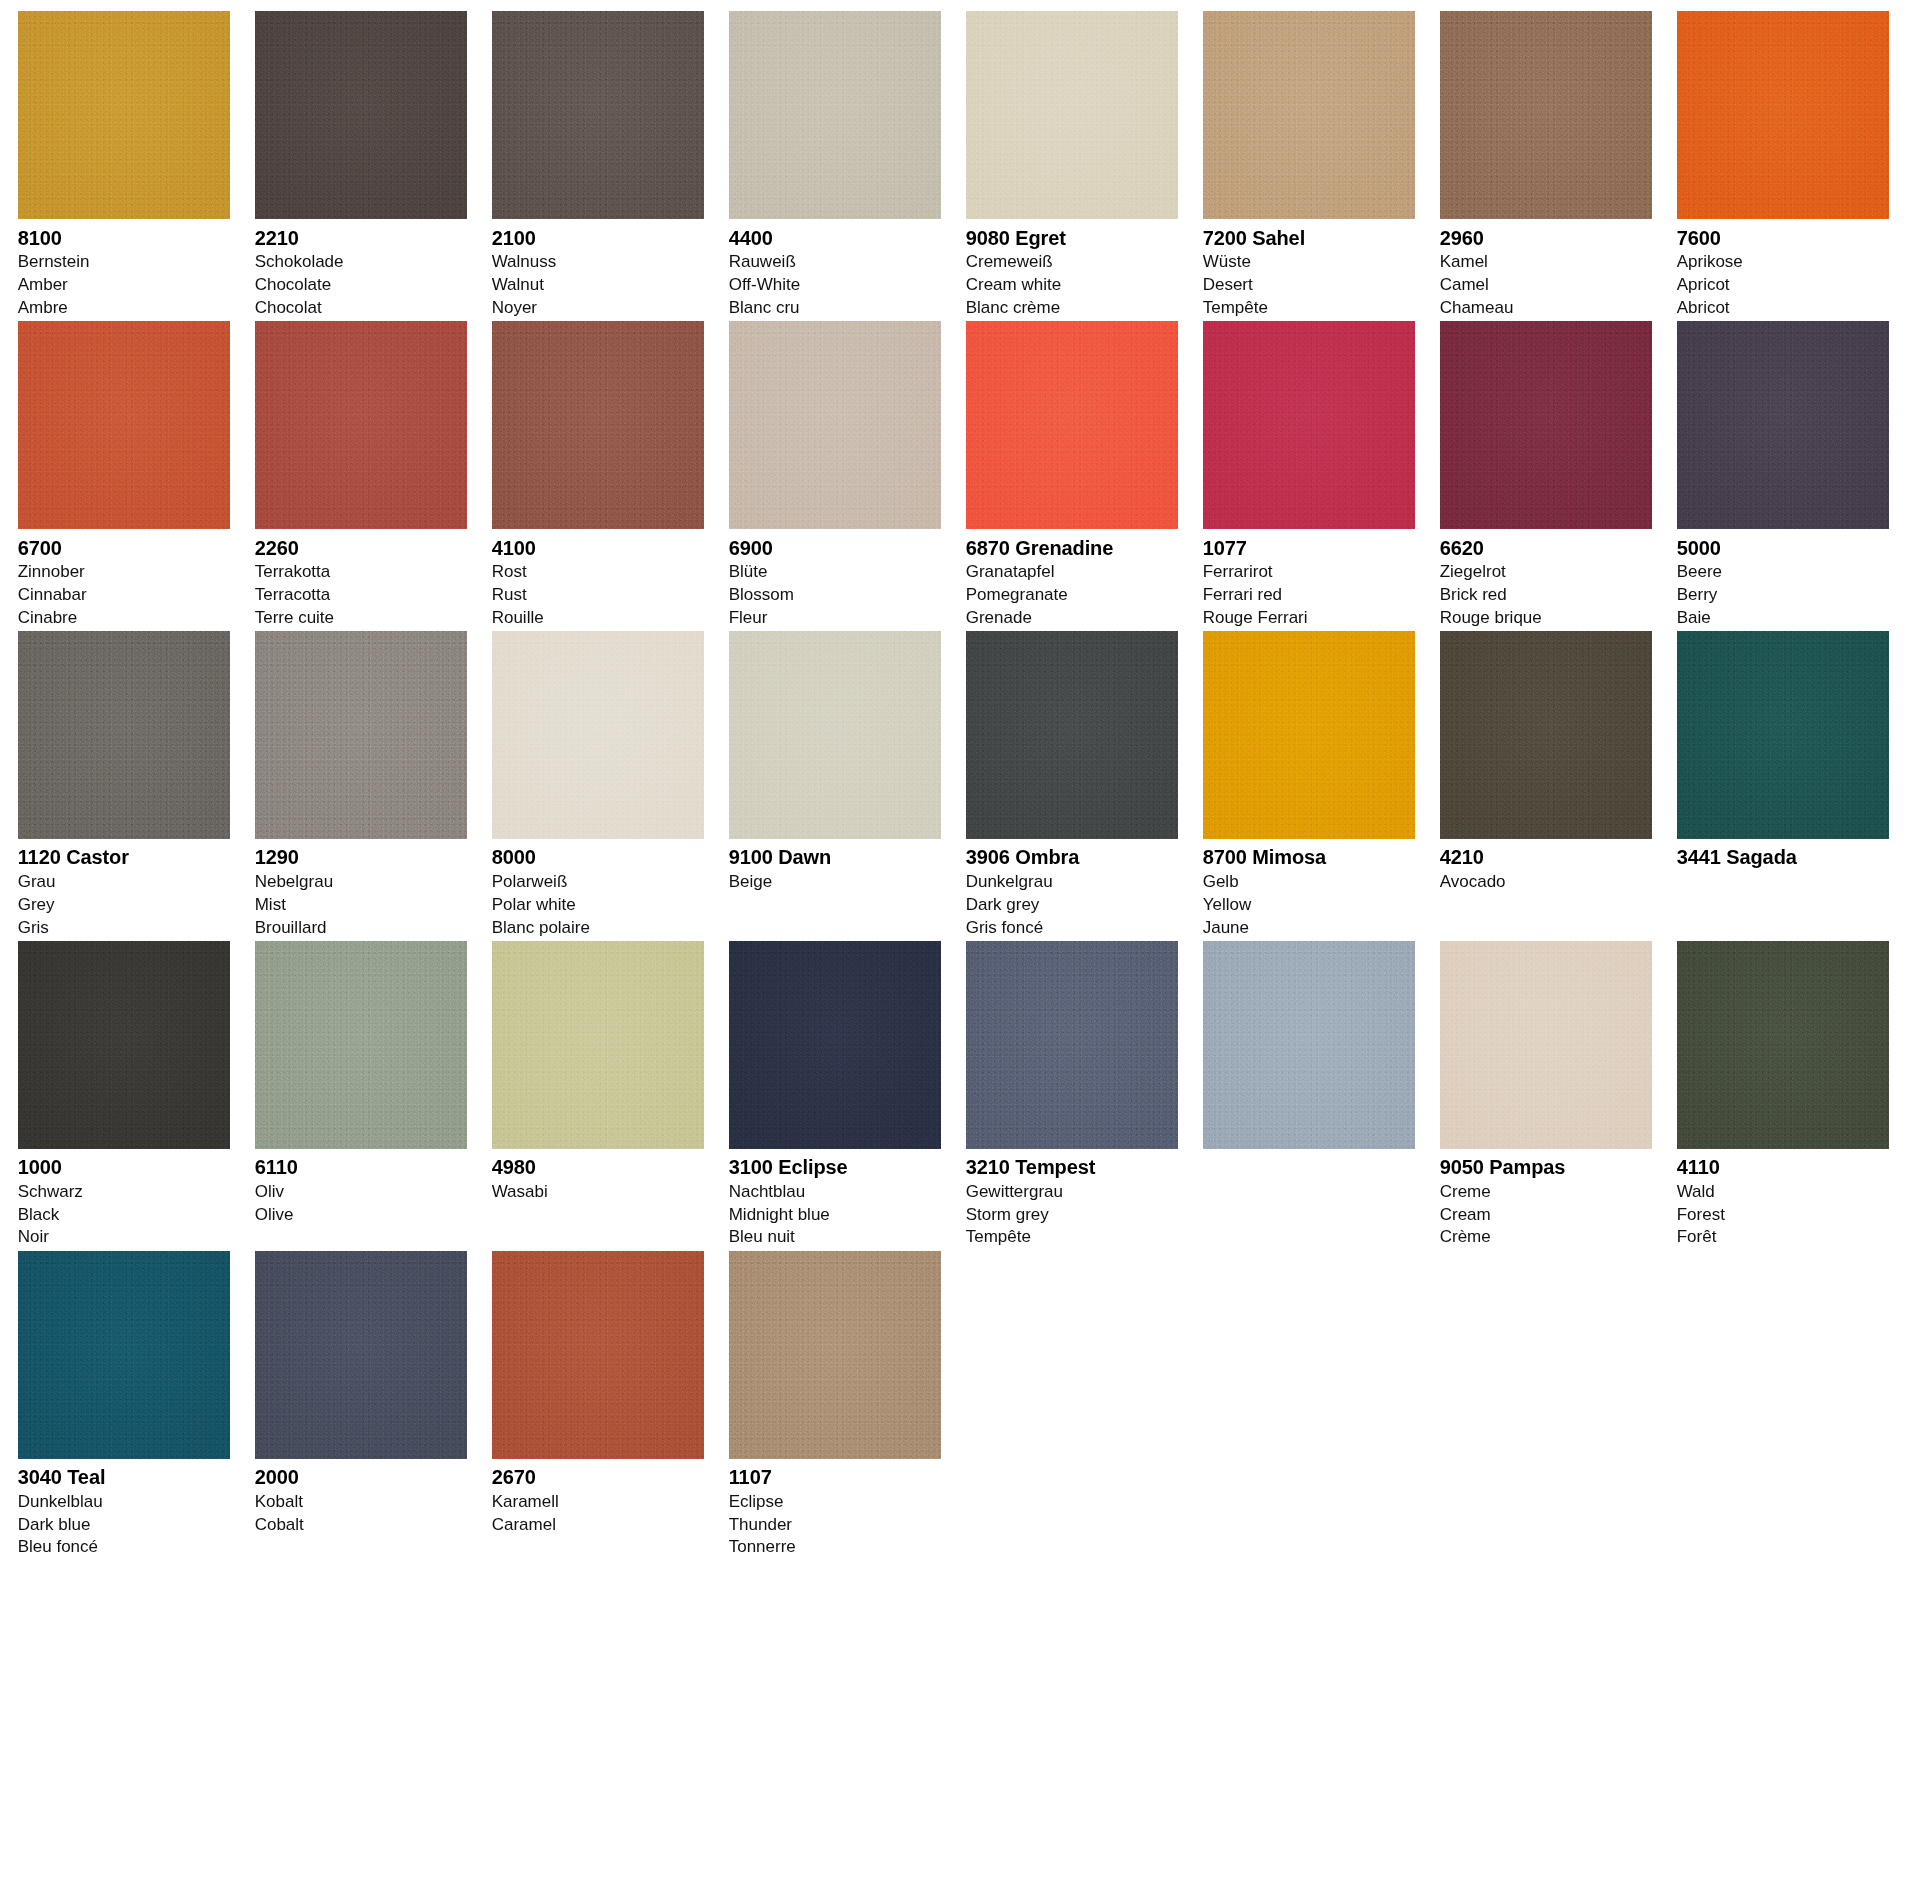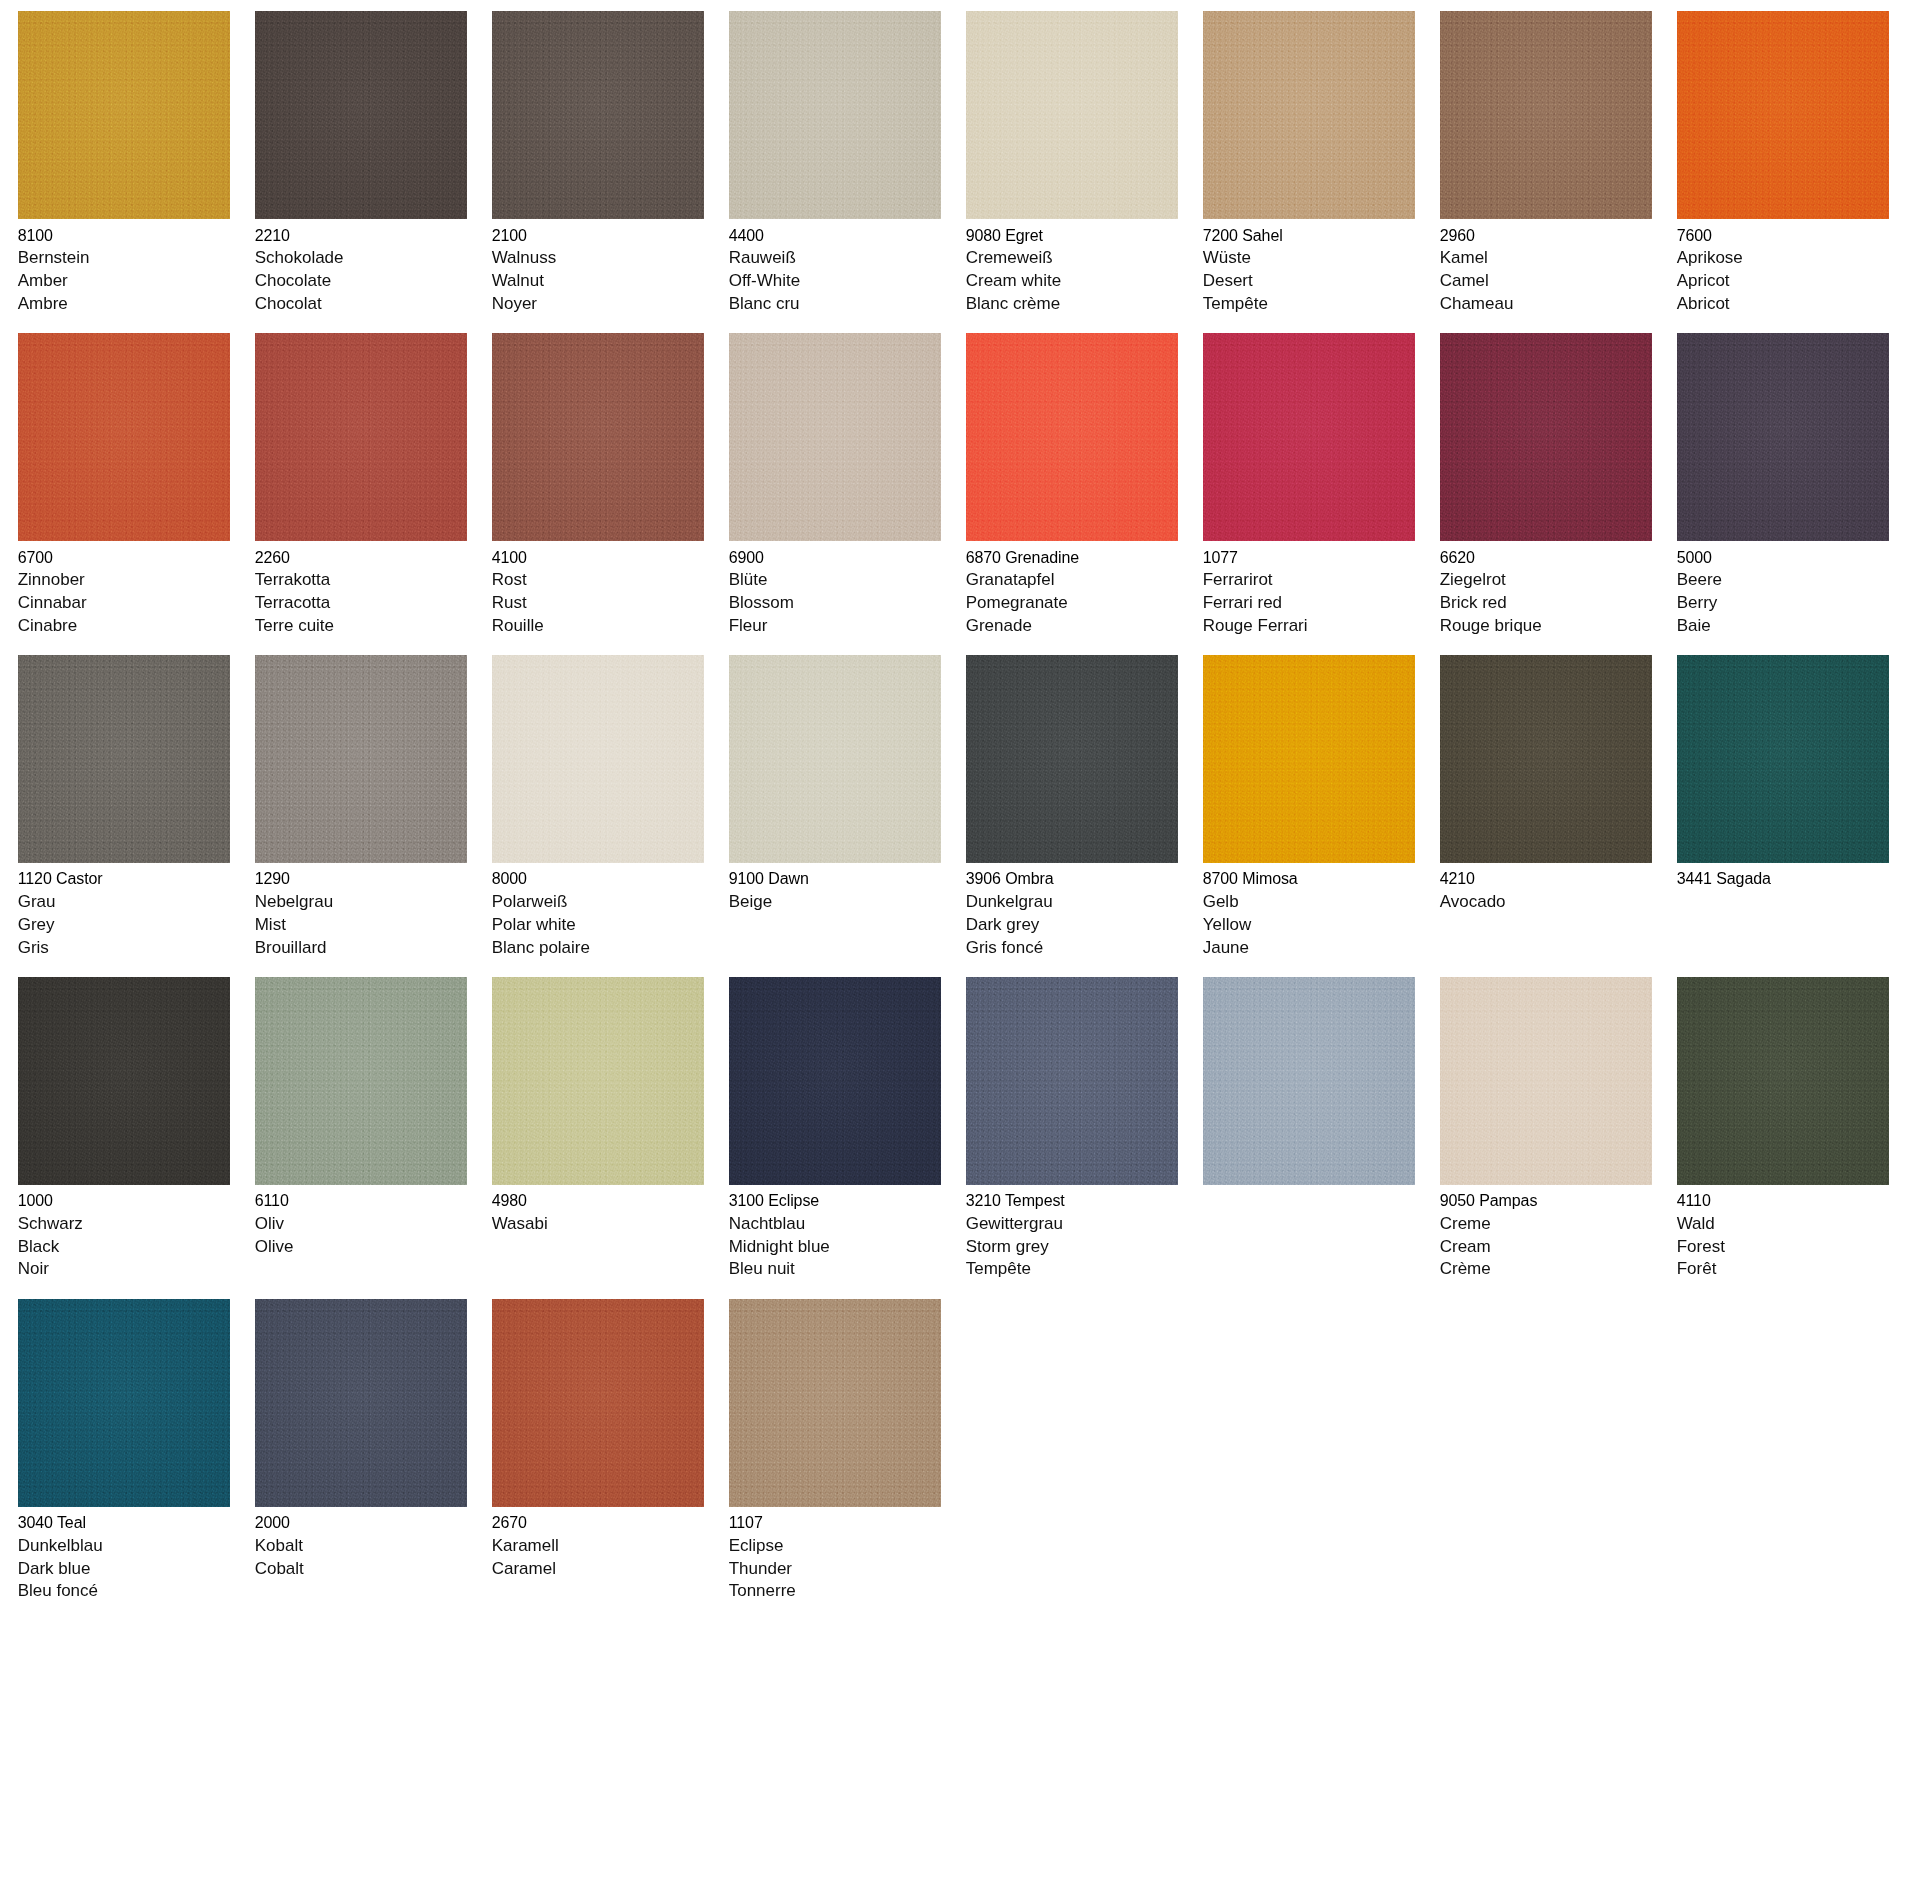--- a/index.html
+++ b/index.html
@@ -67,39 +67,39 @@
       radial-gradient(ellipse at 50% 45%, rgba(255,255,255,0.07), rgba(0,0,0,0.10) 85%);
     mix-blend-mode: soft-light;
   }
 
   .swatch-info {
     padding-top: 8.2px;
     line-height: 1.0;
   }
 
   .swatch-code {
-    font-weight: normal;
-    font-size: 16px;
+    font-weight: bold;
+    font-size: 20px;
     color: #000000;
     letter-spacing: -0.1px;
     white-space: nowrap;
     margin-bottom: 5.7px;
   }
 
   .swatch-name {
     font-size: 17px;
     color: #111111;
     white-space: nowrap;
     margin-bottom: 5.7px;
     min-height: 0.6px;
   }
   .swatch-name:empty { display: none; }
 
   
-  .swatch-row + .swatch-row { margin-top: 16px; }
+  .swatch-row + .swatch-row { margin-top: 0; }
 </style>
 </head>
 <body>
 
 <div id="palette">
     <div class="swatch-row">
       <div class="swatch-cell">
         <div class="swatch-chip" title="8100" style="background-color: rgb(201, 154, 49);"></div>
         <div class="swatch-info">
           <div class="swatch-code">8100</div>

